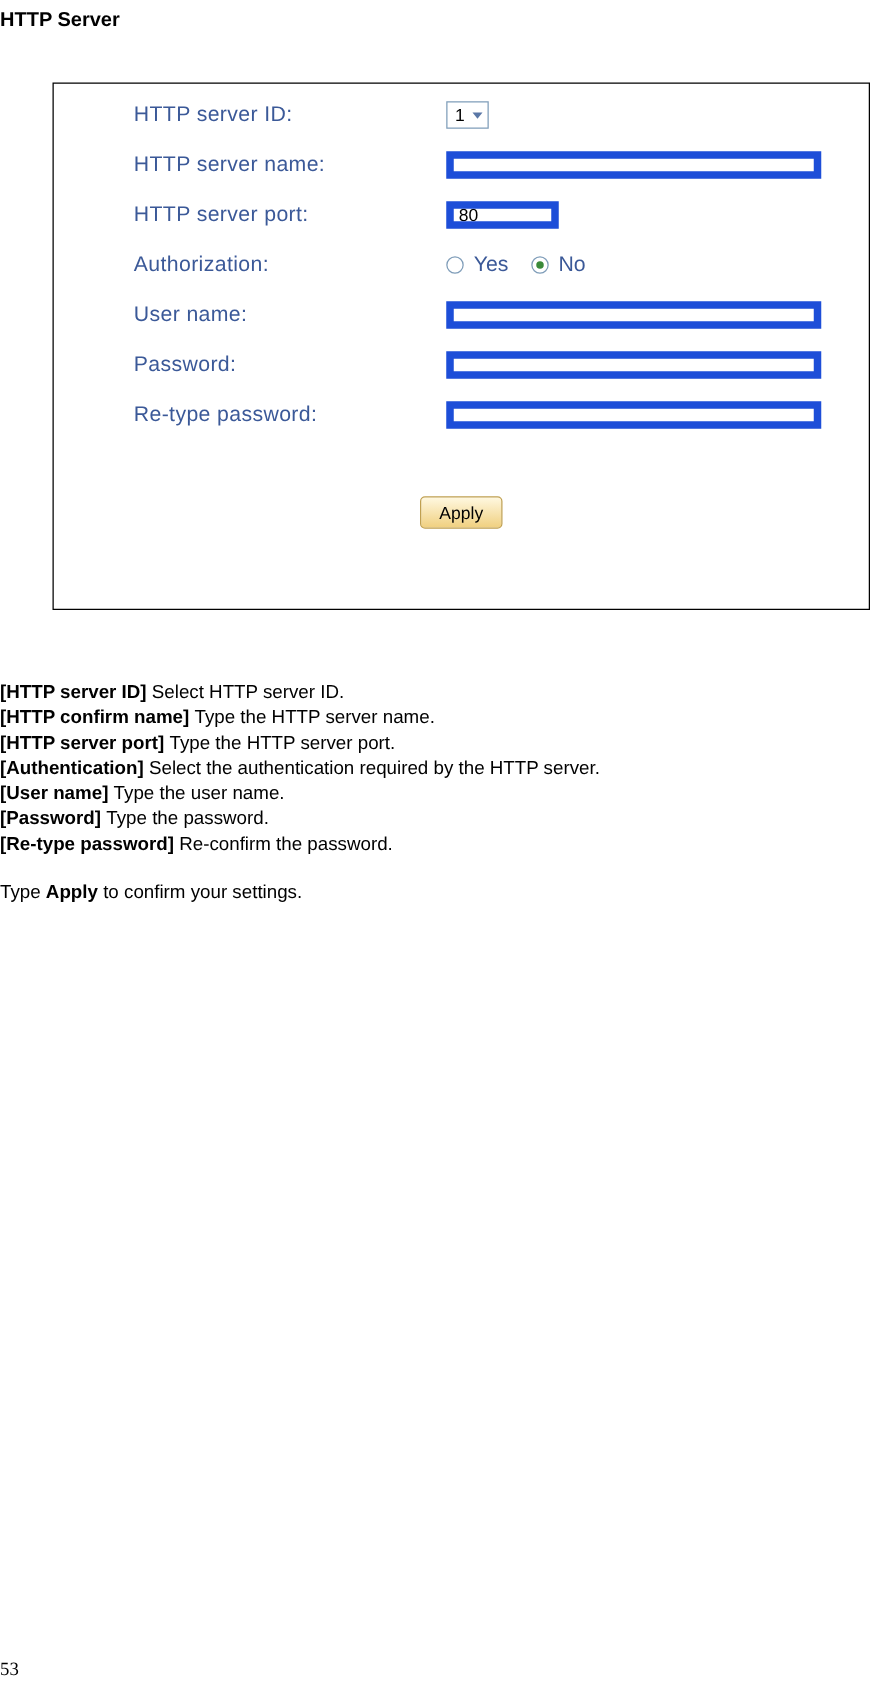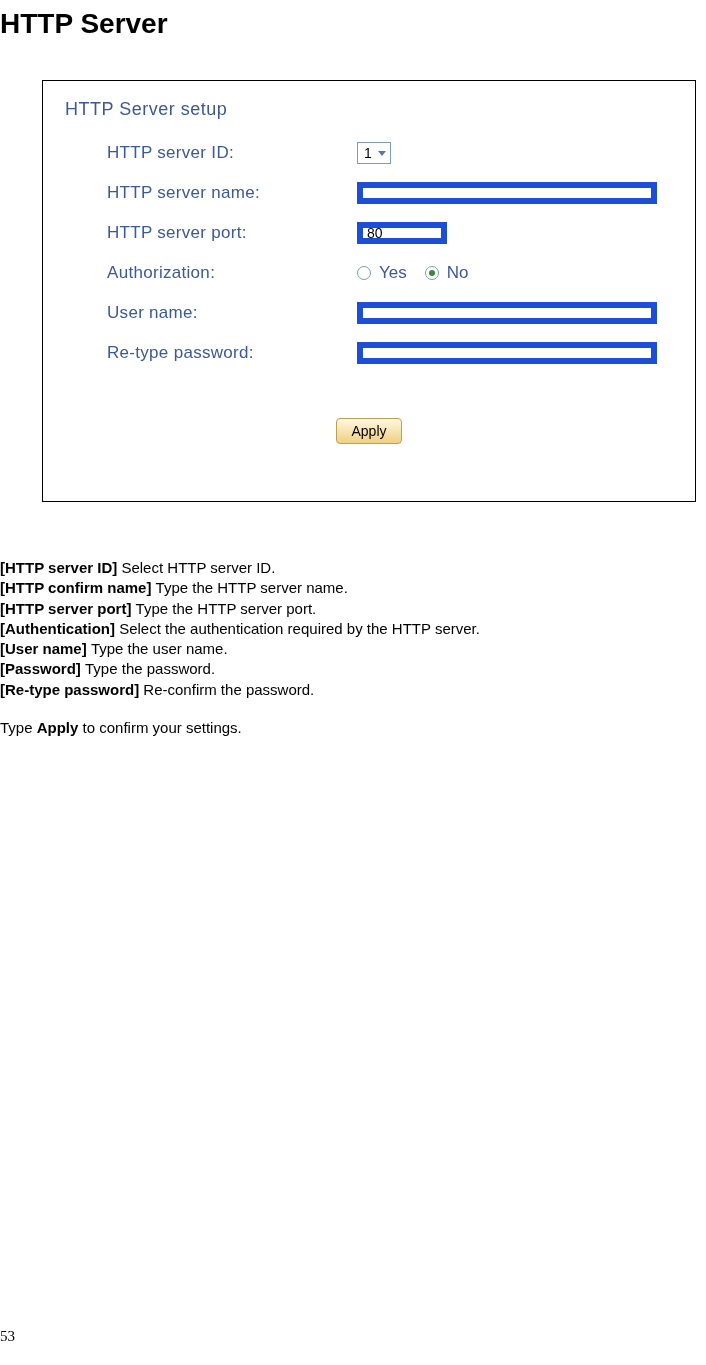--- a/index.html
+++ b/index.html
@@ -4,21 +4,21 @@
   <style>
     * { box-sizing: border-box; margin: 0; padding: 0; }
     body {
       width: 706px;
       height: 1365px;
       background: #fff;
       font-family: Arial, Helvetica, sans-serif;
       position: relative;
     }
     .page-title {
-      font-size: 28px;
+      font-size: 16px;
       font-weight: bold;
       color: #000;
       padding: 8px 0 0 0;
     }
     .form-screenshot {
       border: 1px solid #000;
       margin: 40px 0 0 42px;
       width: 654px;
       height: 422px;
       padding: 10px 14px;
@@ -128,21 +128,20 @@
       font-size: 15px;
       font-family: "Times New Roman", serif;
     }
   </style>
 </head>
 <body>
 
 <h1 class="page-title">HTTP Server</h1>
 
 <div class="form-screenshot">
-  <div class="form-heading">HTTP Server setup</div>
 
   <div class="form-row">
     <span class="form-label">HTTP server ID:</span>
     <span class="select-wrap">
       <span class="select-val">1</span>
       <span class="chev"></span>
     </span>
   </div>
 
   <div class="form-row">
@@ -163,20 +162,24 @@
       <span class="radio checked"></span>
       <span class="radio-label">No</span>
     </span>
   </div>
 
   <div class="form-row">
     <span class="form-label">User name:</span>
     <input class="text-input w-long" value="" style="">
   </div>
 
+  <div class="form-row">
+    <span class="form-label">Password:</span>
+    <input class="text-input w-long" type="password" value="" style="">
+  </div>
 
   <div class="form-row">
     <span class="form-label">Re-type password:</span>
     <input class="text-input w-long" type="password" value="" style="">
   </div>
 
   <div class="apply-row">
     <span class="apply-btn">Apply</span>
   </div>
 </div>

